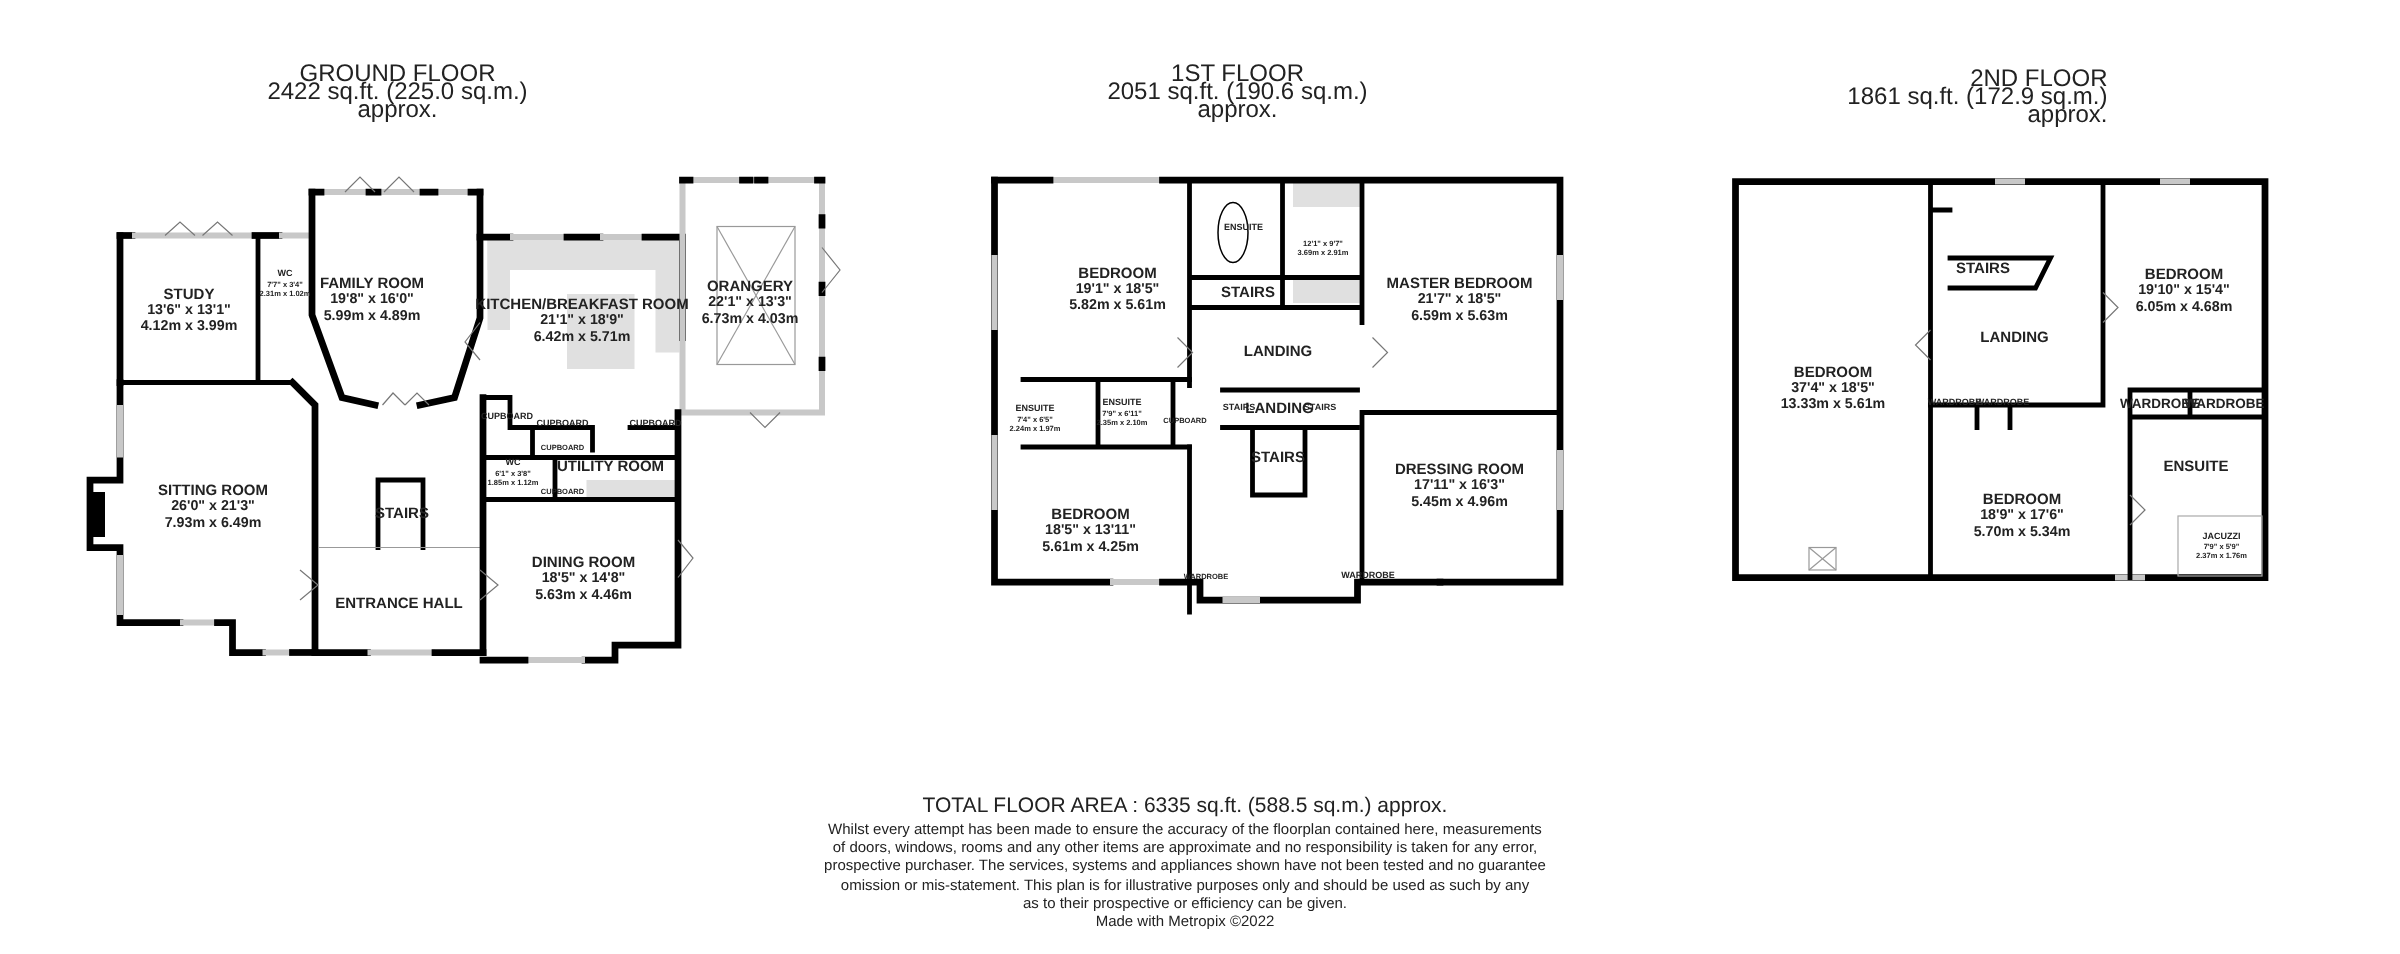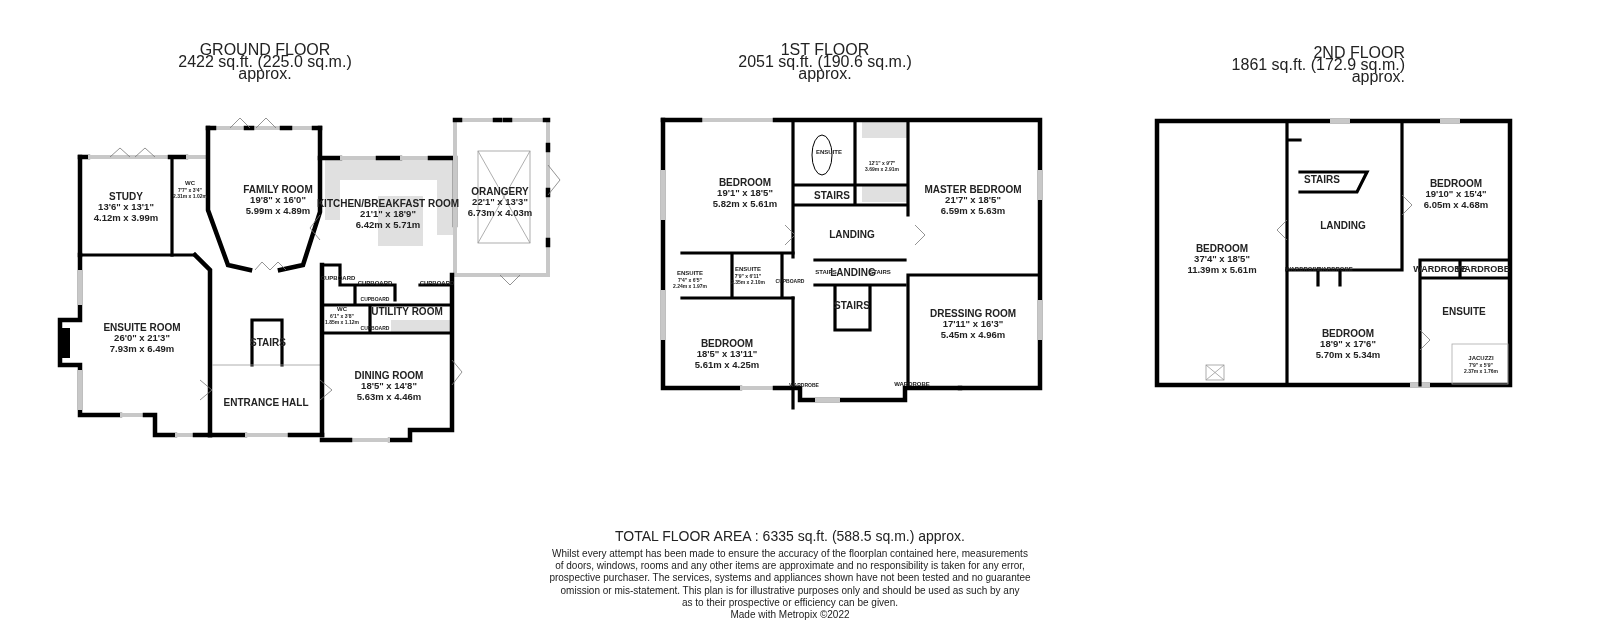--- a/index.html
+++ b/index.html
@@ -155,37 +155,37 @@
 <div class="room-label" style="left:126px;top:191px;">
   <span class="n">STUDY</span>
   <span class="d">13'6" x 13'1"</span>
   <span class="d">4.12m x 3.99m</span>
 </div>
 <div class="room-label small" style="left:190px;top:180px;">
   <span class="n">WC</span>
   <span class="d">7'7" x 3'4"</span>
   <span class="d">2.31m x 1.02m</span>
 </div>
-<div class="room-label" style="left:278px;top:184px;">
+<div class="room-label" style="left:248px;top:184px;">
   <span class="n">FAMILY ROOM</span>
   <span class="d">19'8" x 16'0"</span>
   <span class="d">5.99m x 4.89m</span>
 </div>
 <div class="room-label" style="left:388px;top:198px;">
   <span class="n">KITCHEN/BREAKFAST ROOM</span>
   <span class="d">21'1" x 18'9"</span>
   <span class="d">6.42m x 5.71m</span>
 </div>
 <div class="room-label" style="left:500px;top:186px;">
   <span class="n">ORANGERY</span>
   <span class="d">22'1" x 13'3"</span>
   <span class="d">6.73m x 4.03m</span>
 </div>
 <div class="room-label" style="left:142px;top:322px;">
-  <span class="n">ENSUITE ROOM</span>
+  <span class="n">SITTING ROOM</span>
   <span class="d">26'0" x 21'3"</span>
   <span class="d">7.93m x 6.49m</span>
 </div>
 <div class="room-label" style="left:268px;top:337px;">
   <span class="n">STAIRS</span>
 </div>
 <div class="room-label" style="left:266px;top:397px;">
   <span class="n">ENTRANCE HALL</span>
 </div>
 <div class="room-label small" style="left:338px;top:275px;">
@@ -278,21 +278,21 @@
 <div class="room-label mini" style="left:804px;top:382px;">
   <span class="n">WARDROBE</span>
 </div>
 <div class="room-label small" style="left:912px;top:381px;">
   <span class="n">WARDROBE</span>
 </div>
 
 <div class="room-label" style="left:1222px;top:243px;">
   <span class="n">BEDROOM</span>
   <span class="d">37'4" x 18'5"</span>
-  <span class="d">11.39m x 5.61m</span>
+  <span class="d">13.33m x 5.61m</span>
 </div>
 <div class="room-label" style="left:1322px;top:174px;">
   <span class="n">STAIRS</span>
 </div>
 <div class="room-label" style="left:1343px;top:220px;">
   <span class="n">LANDING</span>
 </div>
 <div class="room-label" style="left:1456px;top:178px;">
   <span class="n">BEDROOM</span>
   <span class="d">19'10" x 15'4"</span>

